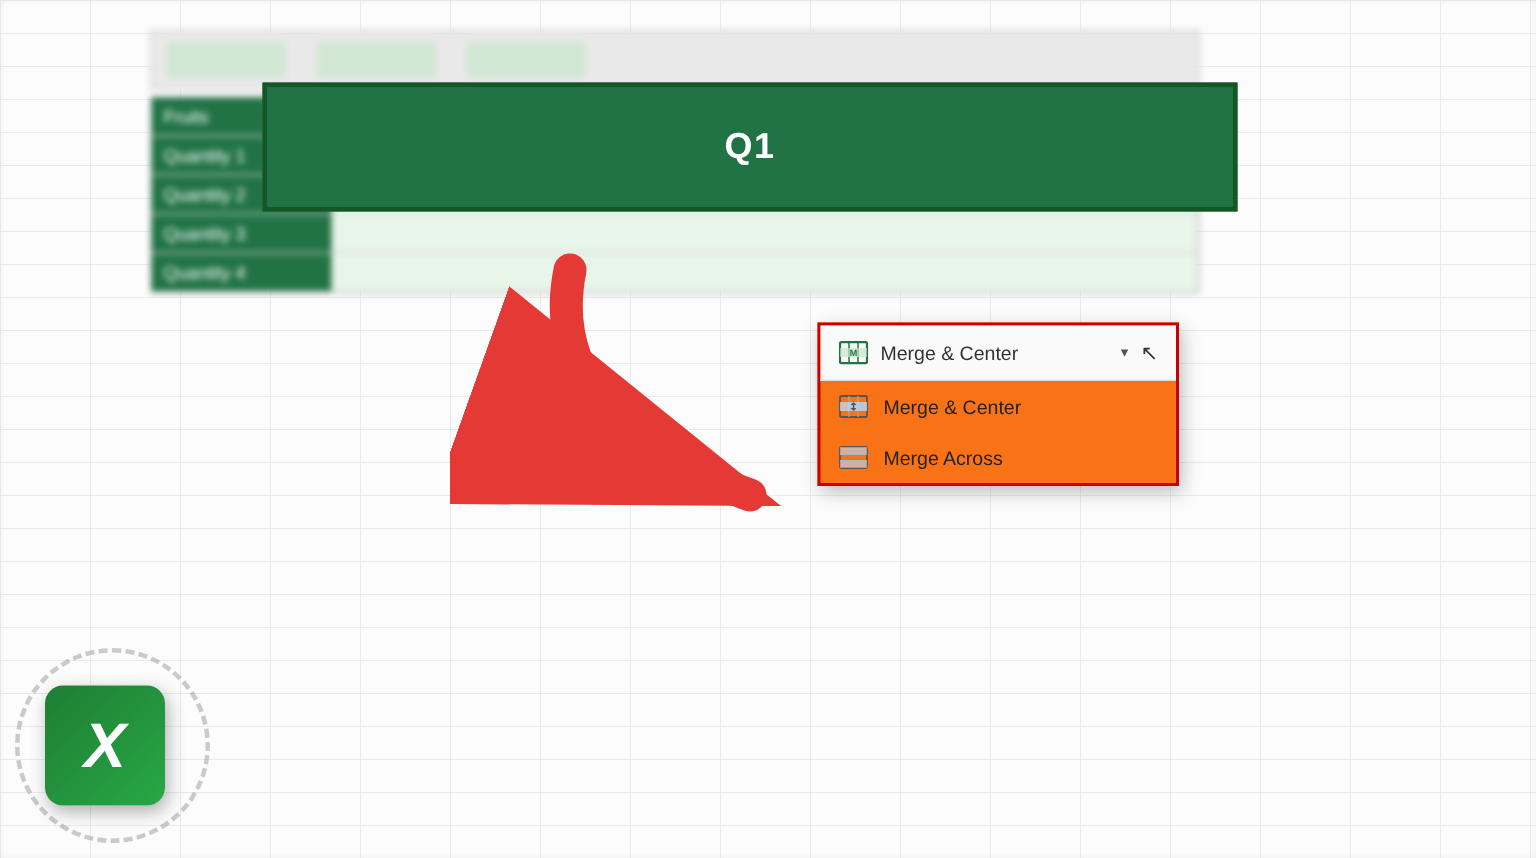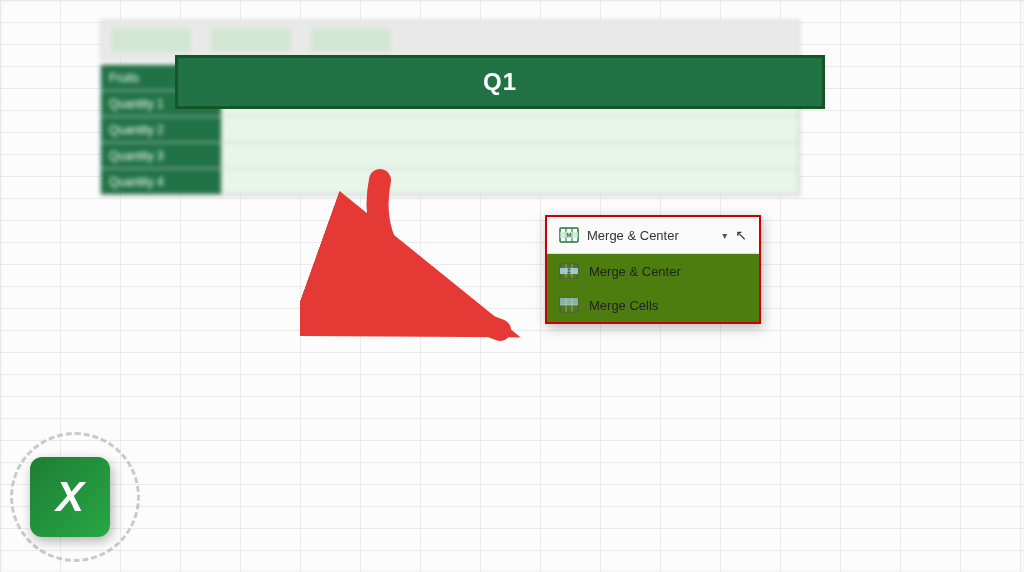--- a/index.html
+++ b/index.html
@@ -98,21 +98,21 @@
       left: 175px;
       width: 650px;
     }
 
     .name-box {
       background: #217346;
       color: white;
       text-align: center;
       font-size: 24px;
       font-weight: bold;
-      padding: 10px 20px;
+      padding: 26px 20px;
       border: 3px solid #155724;
       letter-spacing: 1px;
     }
 
     
     .arrow-container {
       position: absolute;
       top: 160px;
       left: 300px;
       width: 280px;
@@ -123,22 +123,22 @@
     .arrow-svg {
       width: 100%;
       height: 100%;
     }
 
     
     .dropdown-panel {
       position: absolute;
       top: 215px;
       left: 545px;
-      width: 216px;
-      background: #4d7c0f;
+      width: 241px;
+      background: #f97316;
       border: 2px solid #cc0000;
       box-shadow: 2px 4px 12px rgba(0,0,0,0.25);
       z-index: 10;
     }
 
     .dropdown-header {
       display: flex;
       align-items: center;
       padding: 8px 12px;
       border-bottom: 1px solid #e0e0e0;
@@ -297,31 +297,31 @@
       <line x1="7" y1="3" x2="7" y2="17" stroke="#aaa" stroke-width="0.8"></line>
       <line x1="13" y1="3" x2="13" y2="17" stroke="#aaa" stroke-width="0.8"></line>
       <rect x="1" y="7" width="18" height="6" fill="#b3d9ff" opacity="0.8"></rect>
       <line x1="10" y1="8" x2="10" y2="12" stroke="#555" stroke-width="1"></line>
       <polygon points="10,7 12,9 8,9" fill="#555"></polygon>
       <polygon points="10,13 12,11 8,11" fill="#555"></polygon>
     </svg>
     <span class="dropdown-item-label">Merge &amp; Center</span>
   </div>
 
-
   <div class="dropdown-item">
     <svg class="dropdown-item-icon" viewBox="0 0 20 20" xmlns="http://www.w3.org/2000/svg">
       <rect x="1" y="3" width="18" height="14" rx="1" fill="none" stroke="#555" stroke-width="1.2"></rect>
-      <line x1="7" y1="3" x2="7" y2="17" stroke="#aaa" stroke-width="0.8"></line>
-      <line x1="13" y1="3" x2="13" y2="17" stroke="#aaa" stroke-width="0.8"></line>
-      <line x1="1" y1="10" x2="19" y2="10" stroke="#aaa" stroke-width="0.8"></line>
-      <rect x="1" y="3" width="18" height="7" fill="#b3d9ff" opacity="0.6"></rect>
+      <line x1="1" y1="8" x2="19" y2="8" stroke="#aaa" stroke-width="0.8"></line>
+      <line x1="1" y1="12" x2="19" y2="12" stroke="#aaa" stroke-width="0.8"></line>
+      <rect x="1" y="3" width="18" height="5" fill="#b3d9ff" opacity="0.6"></rect>
+      <rect x="1" y="12" width="18" height="5" fill="#b3d9ff" opacity="0.6"></rect>
     </svg>
-    <span class="dropdown-item-label">Merge Cells</span>
-  </div>
+    <span class="dropdown-item-label">Merge Across</span>
+  </div>
+
 
 </div>
 
 <div class="dashed-circle"></div>
 
 <div class="excel-logo">
   <span class="excel-logo-x">X</span>
 </div>
 
 </body></html>

